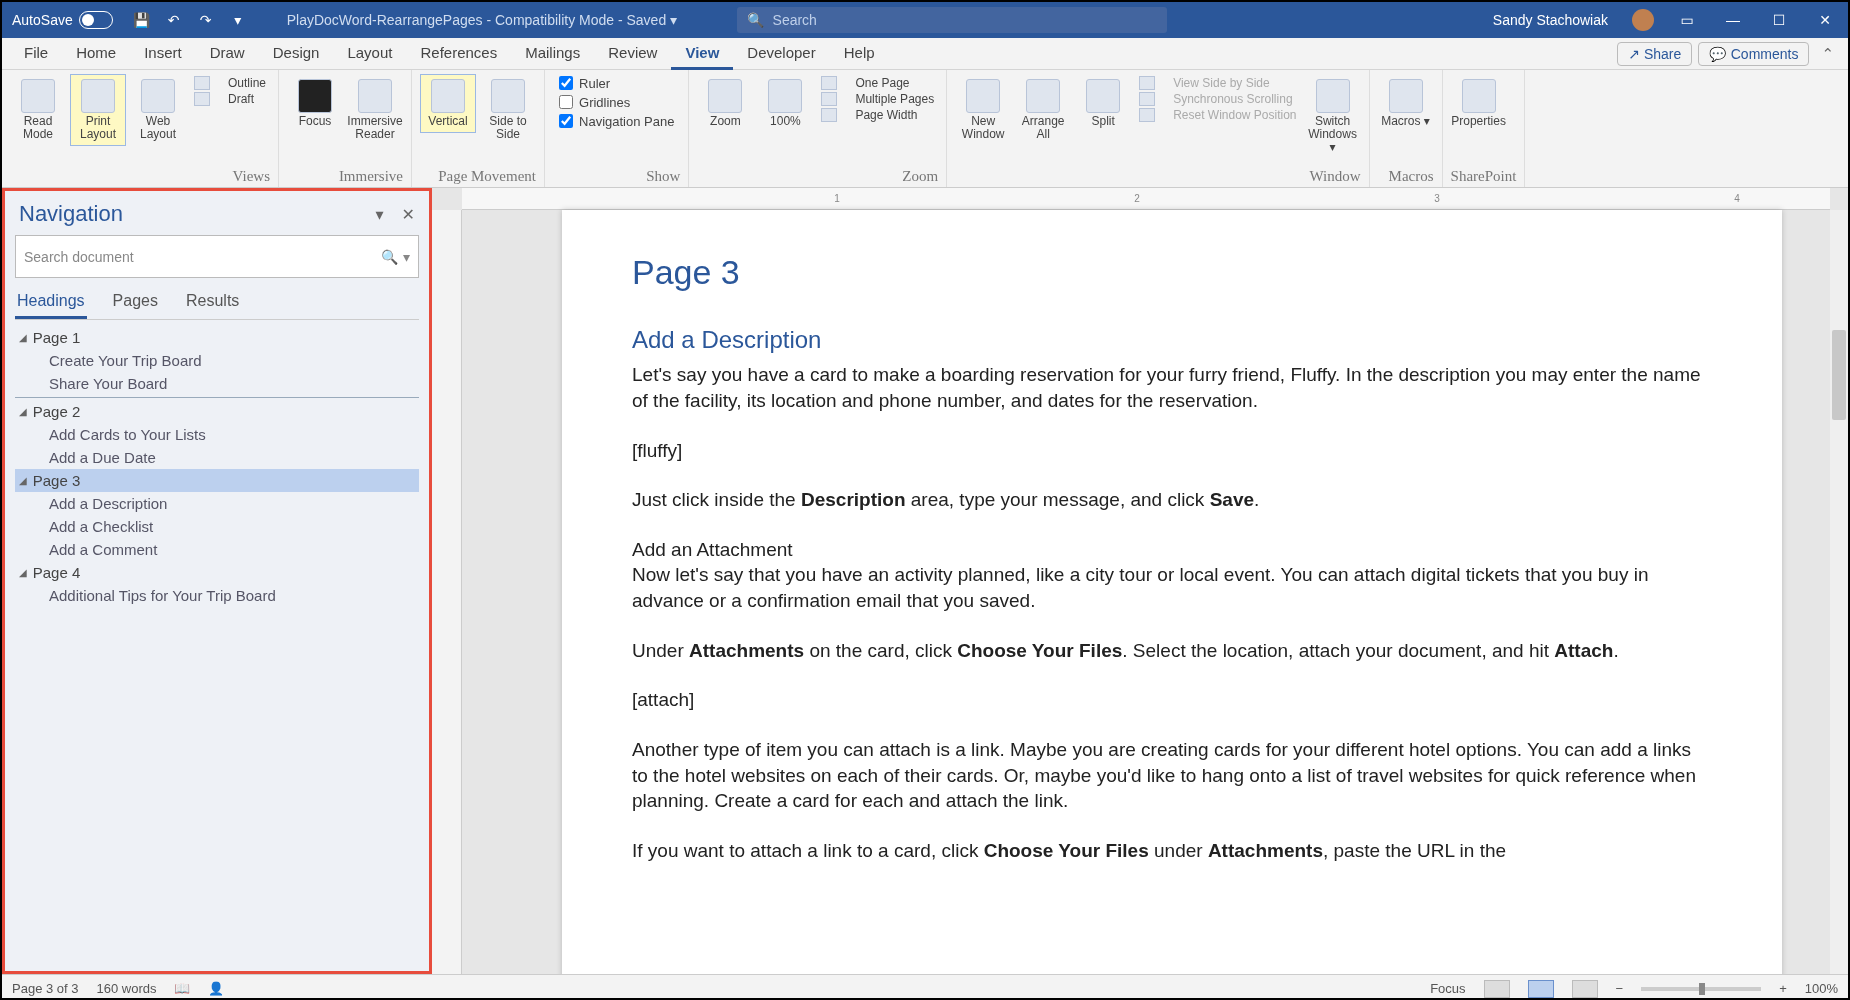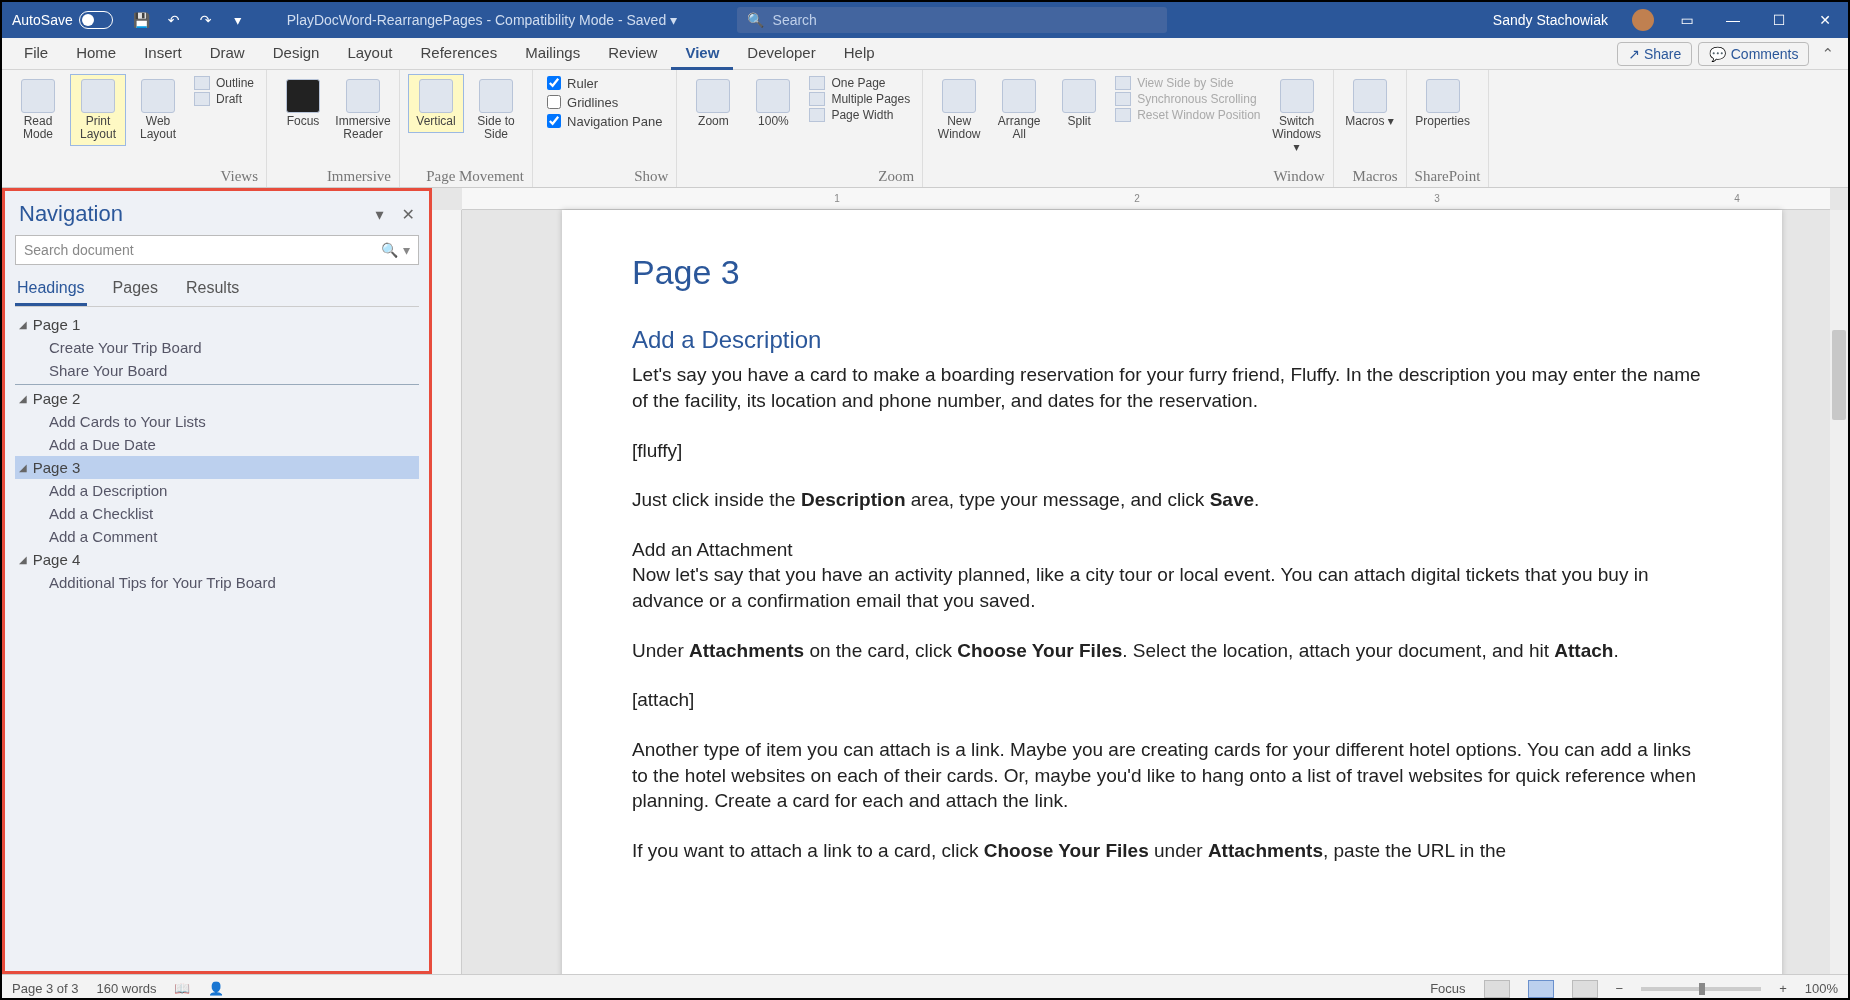--- a/index.html
+++ b/index.html
@@ -33,30 +33,30 @@
 .group { border-right:1px solid #ddd; padding:4px 8px 2px; display:flex; flex-direction:column; }
 .group-body { flex:1; display:flex; align-items:flex-start; gap:4px; }
 .group-label { text-align:right; font-size:15px; color:#777; padding-top:2px;font-family:Liberation Serif, serif; }
 .big-btn { width:56px; display:flex; flex-direction:column; align-items:center; gap:2px; padding:4px 2px; font-size:12px; color:#444; text-align:center; line-height:1.1; border:1px solid transparent; }
 .big-btn.sel { background:#fef9c3; border-color:#9bb8e3; }
 .big-btn .ic { width:34px; height:34px; background:#dfe5ee; border:1px solid #b8c4d8; border-radius:3px; }
 .chk-col { display:flex; flex-direction:column; gap:4px; padding:2px 6px; font-size:13px; color:#444; }
 .chk { display:flex; align-items:flex-start; gap:6px; }
 .chk input { width:14px; height:14px; }
 .mini-col { display:flex; flex-direction:column; gap:2px; padding:2px 4px; font-size:12px; color:#444; }
-.mini { display:flex; align-items:center; gap:6px; }
+.mini { display:flex; align-items:center; gap:18px; }
 .mini .mic { width:16px; height:14px; background:#dfe5ee; border:1px solid #b8c4d8; }
 .disabled { color:#aaa; }
 
 
 .main { display:flex; height:calc(1000px - 36px - 32px - 118px - 28px); }
 .navpane { width:430px; background:#eef1f6; border:3px solid #e74c3c; padding:8px 10px; }
 .nav-head { display:flex; align-items:center; justify-content:space-between; font-size:22px; color:#2b579a; padding:2px 4px 8px; }
 .nav-head .ctrls { display:flex; gap:18px; color:#666; font-size:16px; }
-.nav-search { width:100%; height:30px; border:1px solid #bbb; background:#fff; padding:0 8px; display:flex; align-items:center; justify-content:space-between; color:#888; font-size:14px; margin-bottom:10px; }
+.nav-search { width:100%; height:43px; border:1px solid #bbb; background:#fff; padding:0 8px; display:flex; align-items:center; justify-content:space-between; color:#888; font-size:14px; margin-bottom:10px; }
 .nav-tabs { display:flex; gap:24px; font-size:16px; color:#555; border-bottom:1px solid #ccc; margin-bottom:6px; }
 .nav-tab { padding:4px 2px 6px; }
 .nav-tab.active { color:#2b579a; border-bottom:3px solid #2b579a; }
 .nav-tree { font-size:15px; color:#444; }
 .nt-item { padding:3px 4px; display:flex; align-items:center; gap:6px; cursor:pointer; }
 .nt-item.l1 { padding-left:4px; }
 .nt-item.l2 { padding-left:34px; color:#556; }
 .nt-item.sel { background:#bcd0ee; }
 .tri { font-size:10px; color:#666; }
 .hr { border-top:1px solid #9ab; margin:2px 0; }

